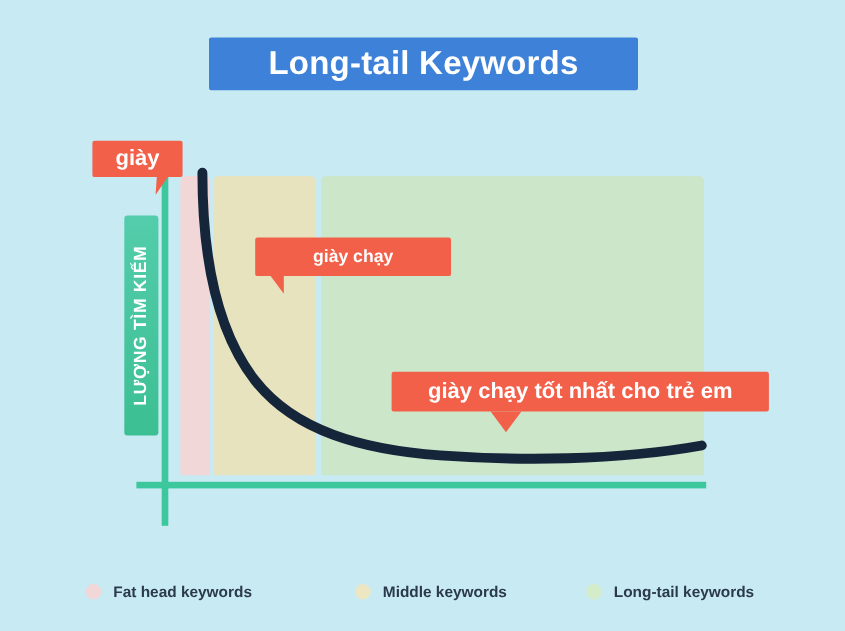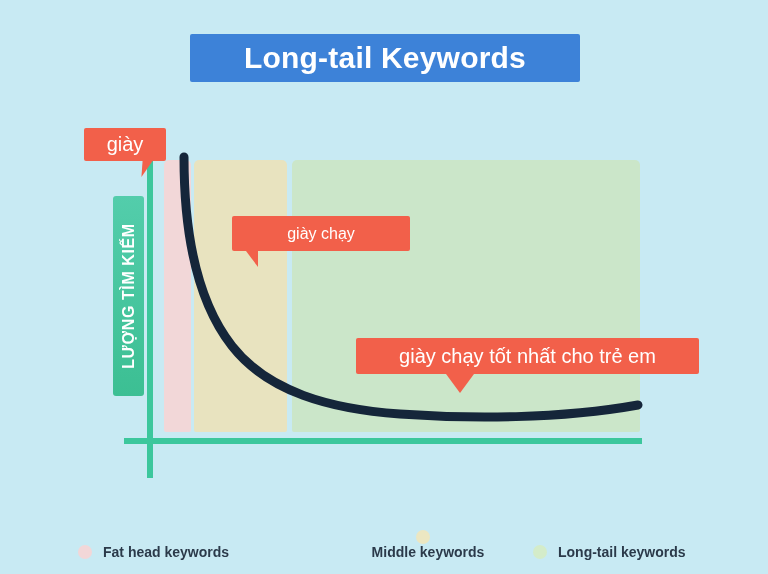--- a/index.html
+++ b/index.html
@@ -151,21 +151,21 @@
     position: absolute;
     background: #f2604a;
     display: flex;
     align-items: center;
     justify-content: center;
     border-radius: 2px;
     box-sizing: border-box;
   }
   .callout .ctext {
     color: #ffffff;
-    font-weight: normal;
+    font-weight: bold;
     white-space: nowrap;
   }
   .callout .tail {
     position: absolute;
     width: 0;
     height: 0;
   }
 
   .callout-1 {
     left: 84px;  top: 128px;
@@ -204,28 +204,28 @@
     border-top: 19px solid #f2604a;
   }
 
   
   .legend {
     position: absolute;
     left: 78px;
     top: 530px;
     width: 620px;
     display: flex;
-    align-items: flex-end;
+    align-items: flex-start;
   }
   .legend-item {
     display: flex;
     align-items: center;
   }
   .legend-item:nth-child(1) { width: 245px; }
-  .legend-item:nth-child(2) { width: 210px; flex-direction: column; }
+  .legend-item:nth-child(2) { width: 210px; }
   .legend-dot {
     width: 14px;
     height: 14px;
     border-radius: 50%;
     margin-right: 11px;
     flex: none;
   }
   .legend-label {
     color: #2b3a4a;
     font-size: 14px;

